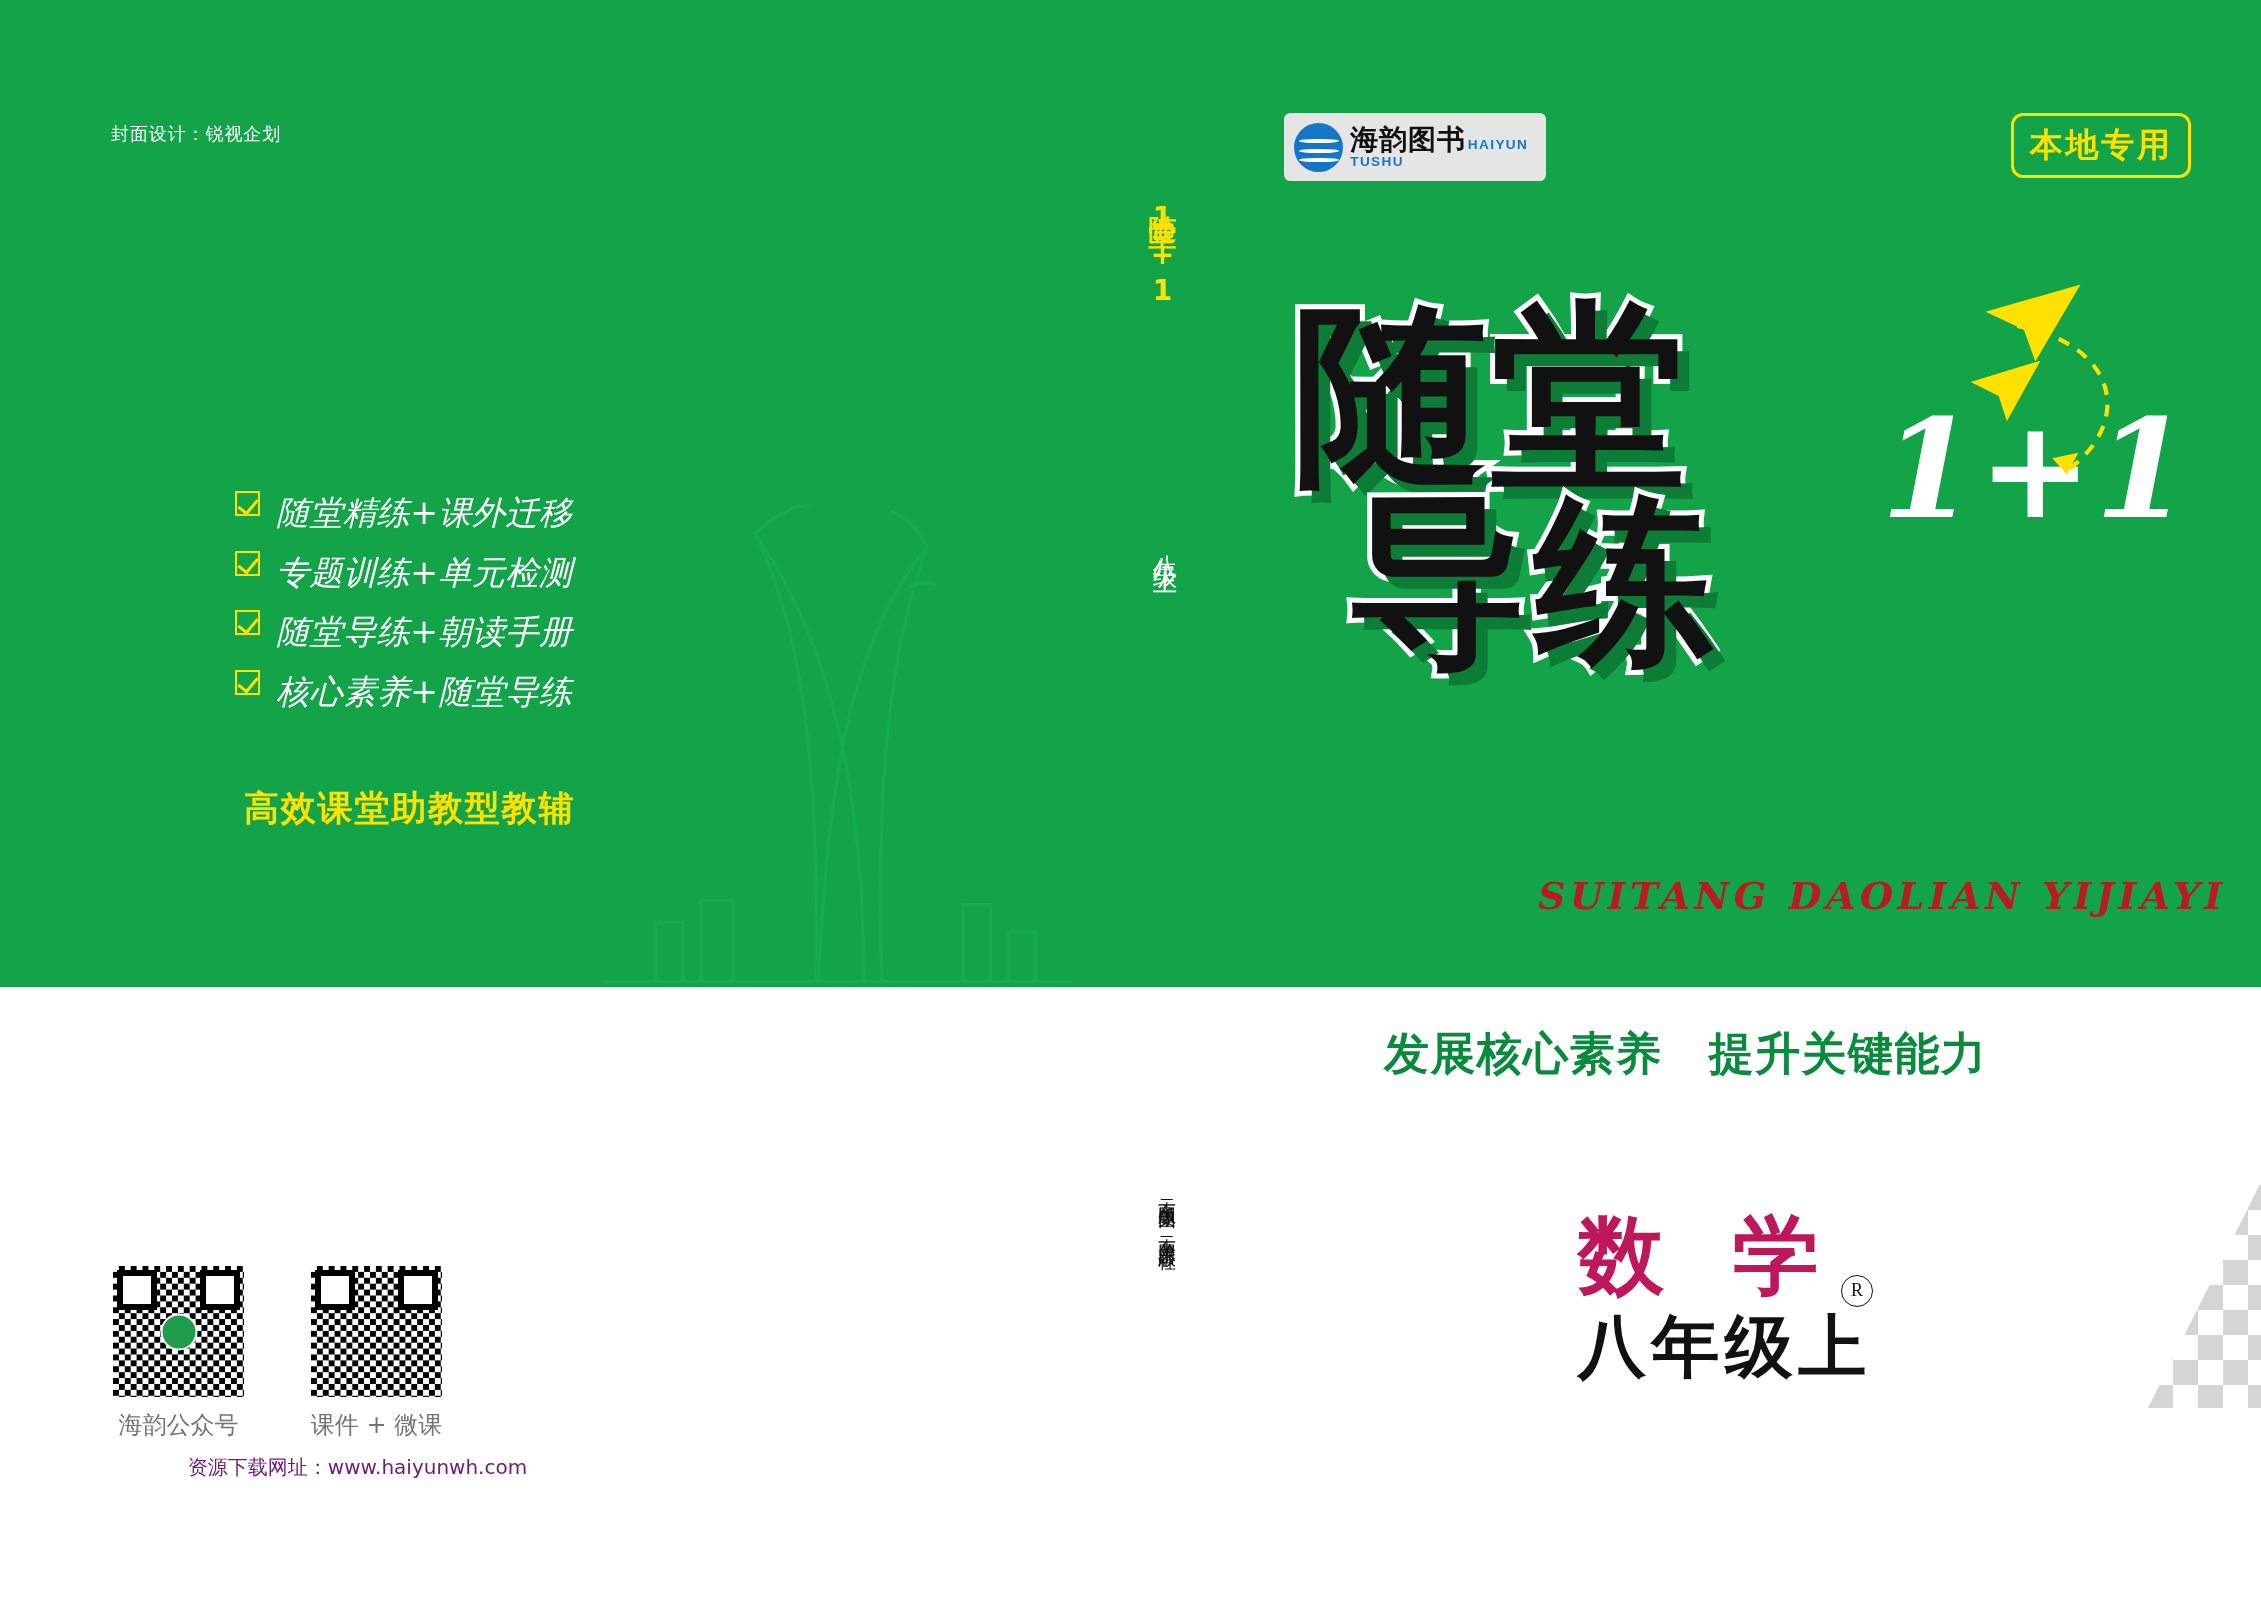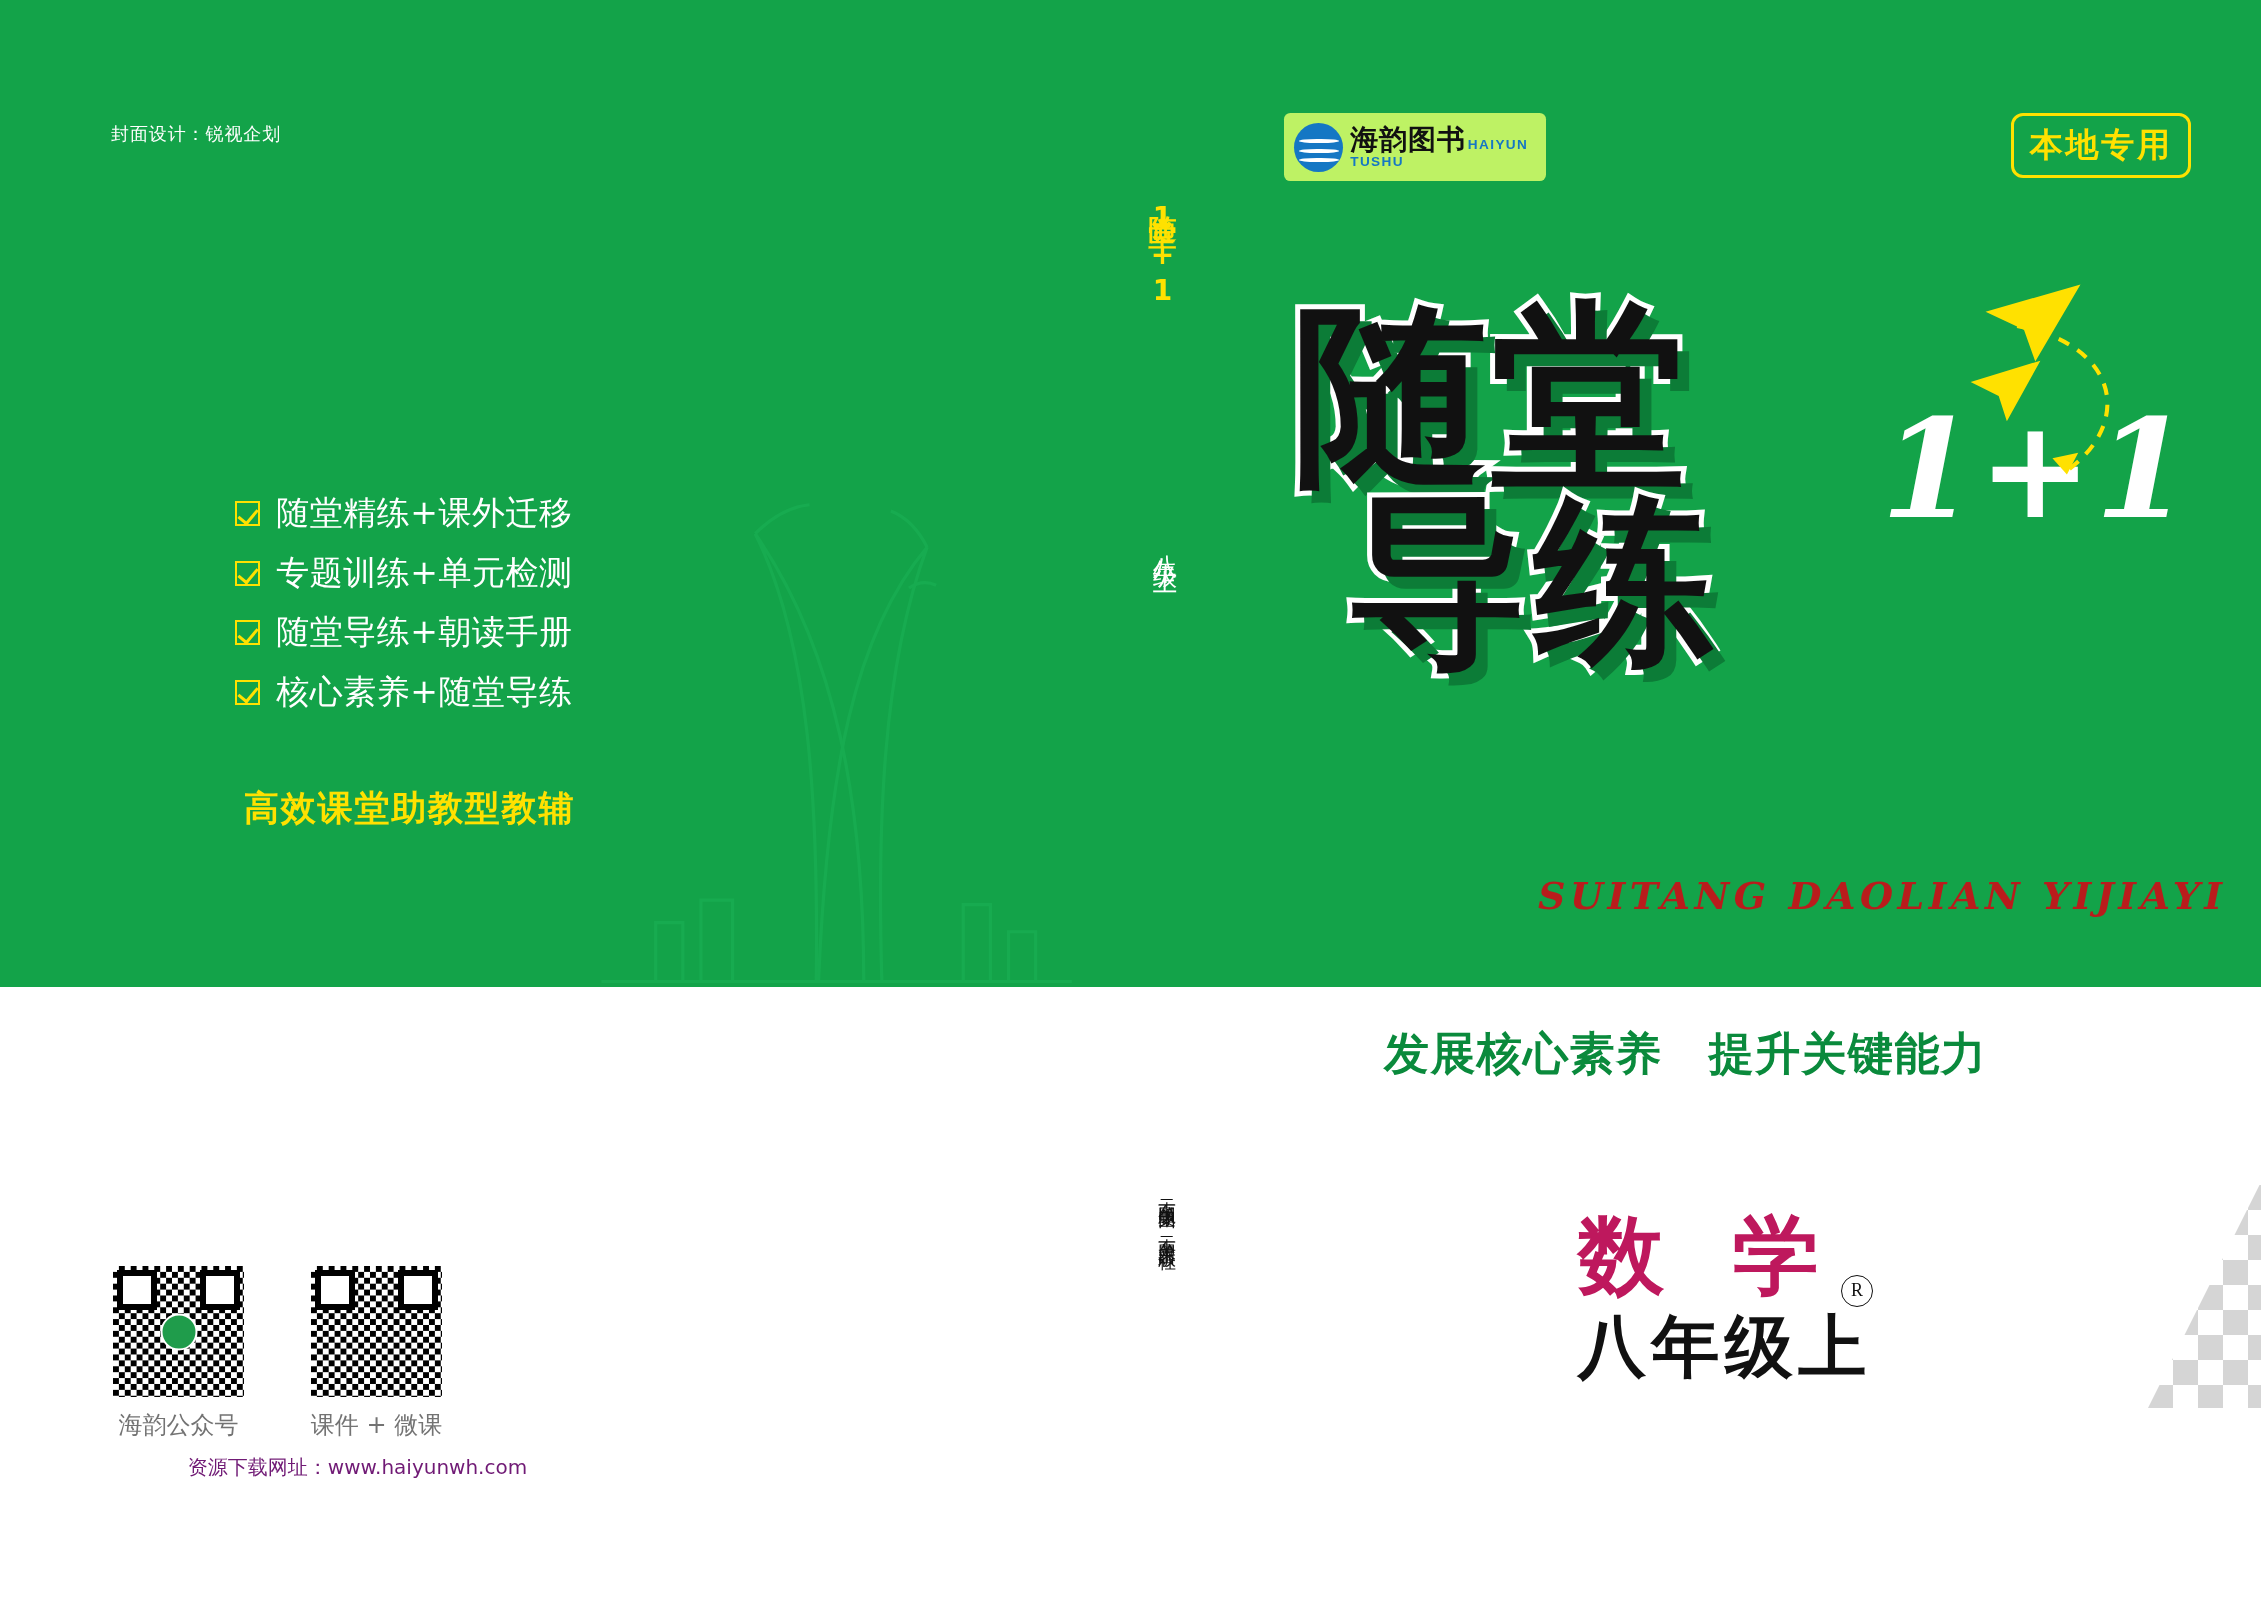--- a/index.html
+++ b/index.html
@@ -54,22 +54,23 @@
     font-family: "Liberation Sans", sans-serif;
   }
   .feature-list {
     position: absolute;
     left: 235px;
     top: 491px;
     width: 497px;
   }
   .feature-row {
     display: flex;
-    align-items: center;
+    align-items: flex-start;
     margin-bottom: 14.5px;
+    font-style: italic;
   }
   .check-box {
     width: 25px;
     height: 25px;
     border: 2.3px solid #ffe100;
     box-sizing: border-box;
     position: relative;
     margin-right: 16.3px;
     flex: 0 0 auto;
   }
@@ -202,21 +203,21 @@
     letter-spacing: 2.7px;
     line-height: 1.5;
   }
   
   .logo-box {
     position: absolute;
     left: 1284px;
     top: 113px;
     width: 262px;
     height: 68px;
-    background: #bef264;
+    background: #e5e5e5;
     border-radius: 6.3px;
     display: flex;
     align-items: center;
     padding: 0 10px;
     box-sizing: border-box;
   }
   .logo-mark {
     width: 49px;
     height: 49px;
     border-radius: 50%;

